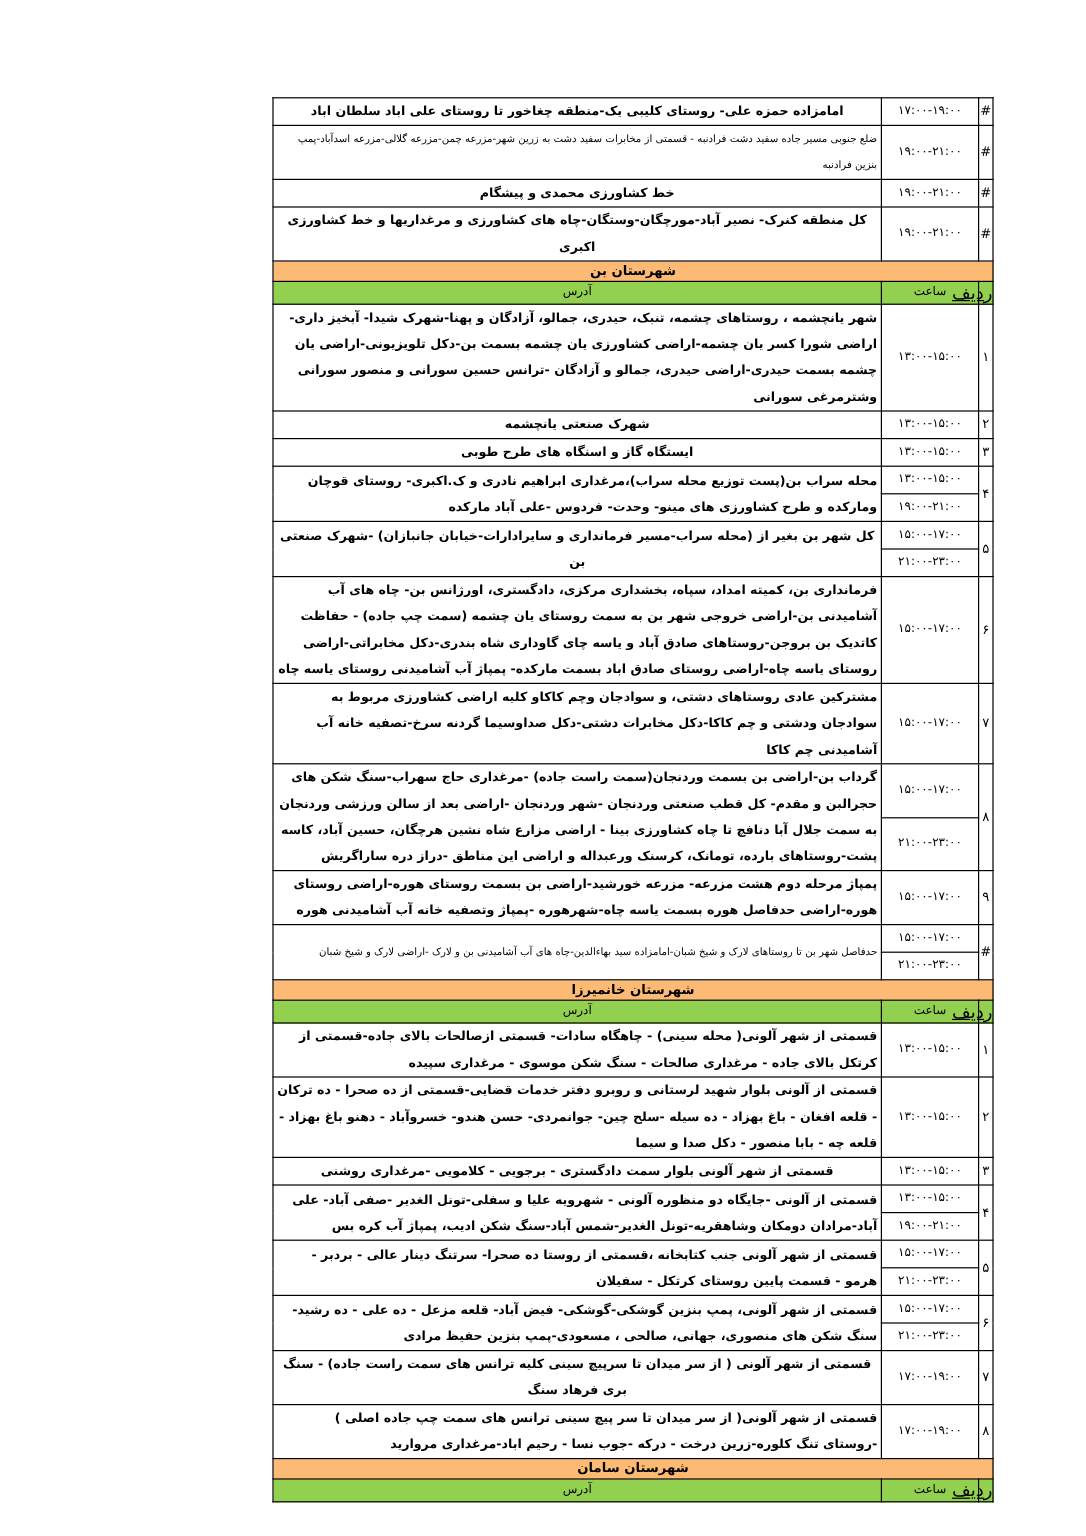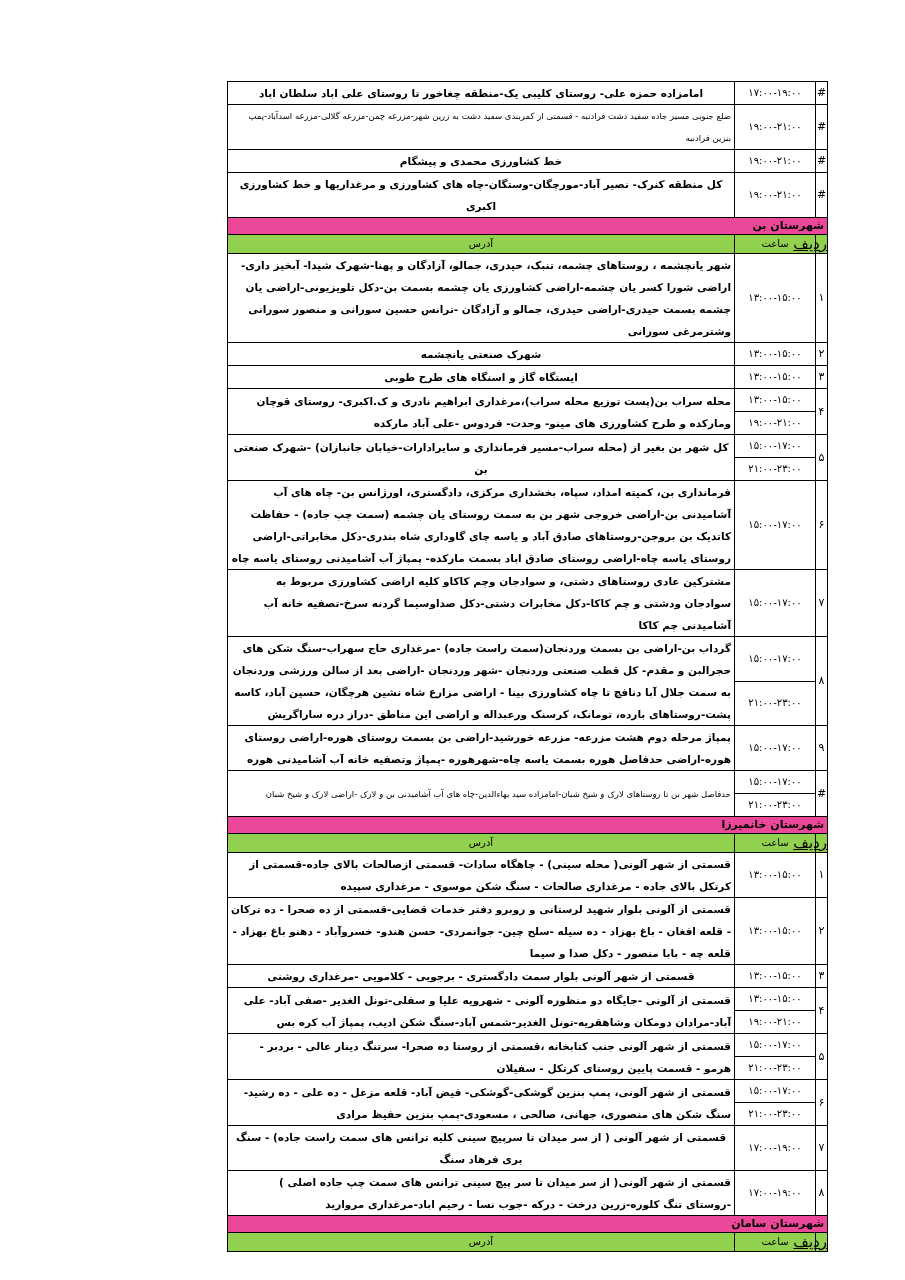--- a/index.html
+++ b/index.html
@@ -7,39 +7,39 @@
          font-family:"DejaVu Sans", sans-serif; color:#000; }
   .sheet { position:absolute; left:227px; top:81px; width:601px; }
   table { border-collapse:collapse; width:601px; direction:rtl; table-layout:fixed; }
   td { border:1px solid #000; padding:0 3px; font-size:10.5px; font-weight:bold;
        line-height:22px; vertical-align:middle; }
   td.idx { width:11px; text-align:center; padding:0; font-size:11px; font-weight:normal; }
   td.time { width:80px; text-align:center; font-weight:normal; font-size:10px; padding:0; direction:ltr; }
   td.addr { text-align:right; }
   td.addr.center { text-align:center; }
   td.addr.small { font-size:8.5px; font-weight:normal; }
-  tr.county td { background:#ec4899; text-align:right; height:16px; line-height:16px; font-size:11px; }
+  tr.county td { background:#fdba74; text-align:center; height:16px; line-height:16px; font-size:11px; }
   tr.head td { background:#92d050; height:18px; line-height:18px; font-weight:normal; font-size:10px; }
   tr.head td.idx { font-size:15px;text-decoration:underline; }
 </style>
 </head>
 <body>
 
 <div class="sheet">
   <table>
     <tbody id="tbody">
         <tr>
           <td class="idx">#</td>
           <td class="time">۱۷:۰۰-۱۹:۰۰</td>
           <td class="addr center">امامزاده حمزه علی- روستای کلیبی یک-منطقه چغاخور تا روستای علی اباد سلطان اباد</td>
         </tr>
         <tr>
           <td class="idx">#</td>
           <td class="time">۱۹:۰۰-۲۱:۰۰</td>
-          <td class="addr small">ضلع جنوبی مسیر جاده سفید دشت فرادنبه - قسمتی از کمربندی سفید دشت به زرین شهر-مزرعه چمن-مزرعه گلالی-مزرعه اسدآباد-پمپ بنزین فرادنبه</td>
+          <td class="addr small">ضلع جنوبی مسیر جاده سفید دشت فرادنبه - قسمتی از مخابرات سفید دشت به زرین شهر-مزرعه چمن-مزرعه گلالی-مزرعه اسدآباد-پمپ بنزین فرادنبه</td>
         </tr>
         <tr>
           <td class="idx">#</td>
           <td class="time">۱۹:۰۰-۲۱:۰۰</td>
           <td class="addr center">خط کشاورزی محمدی و پیشگام</td>
         </tr>
         <tr>
           <td class="idx">#</td>
           <td class="time">۱۹:۰۰-۲۱:۰۰</td>
           <td class="addr center">کل منطقه کنرک- نصیر آباد-مورچگان-وستگان-چاه های کشاورزی و مرغداریها و خط کشاورزی اکبری</td>

